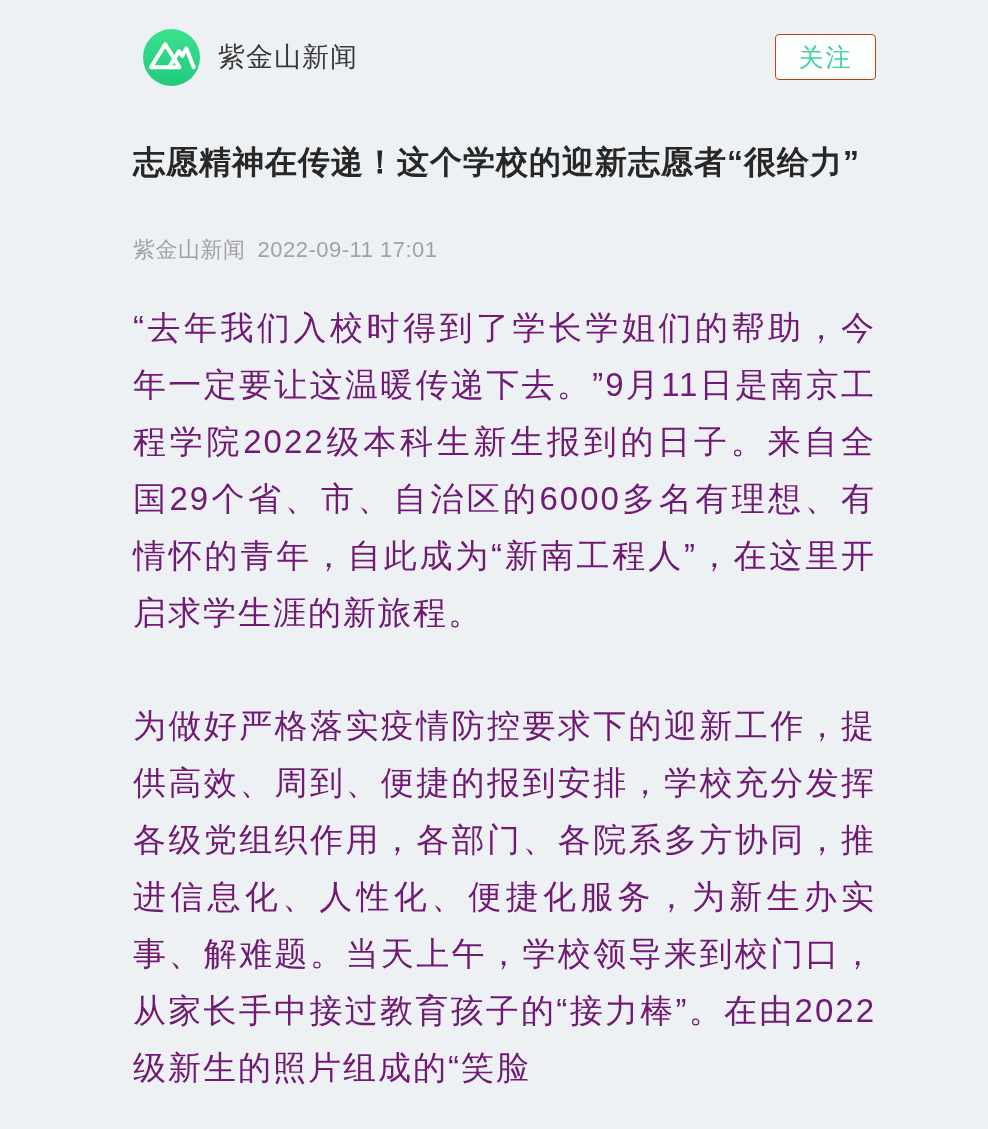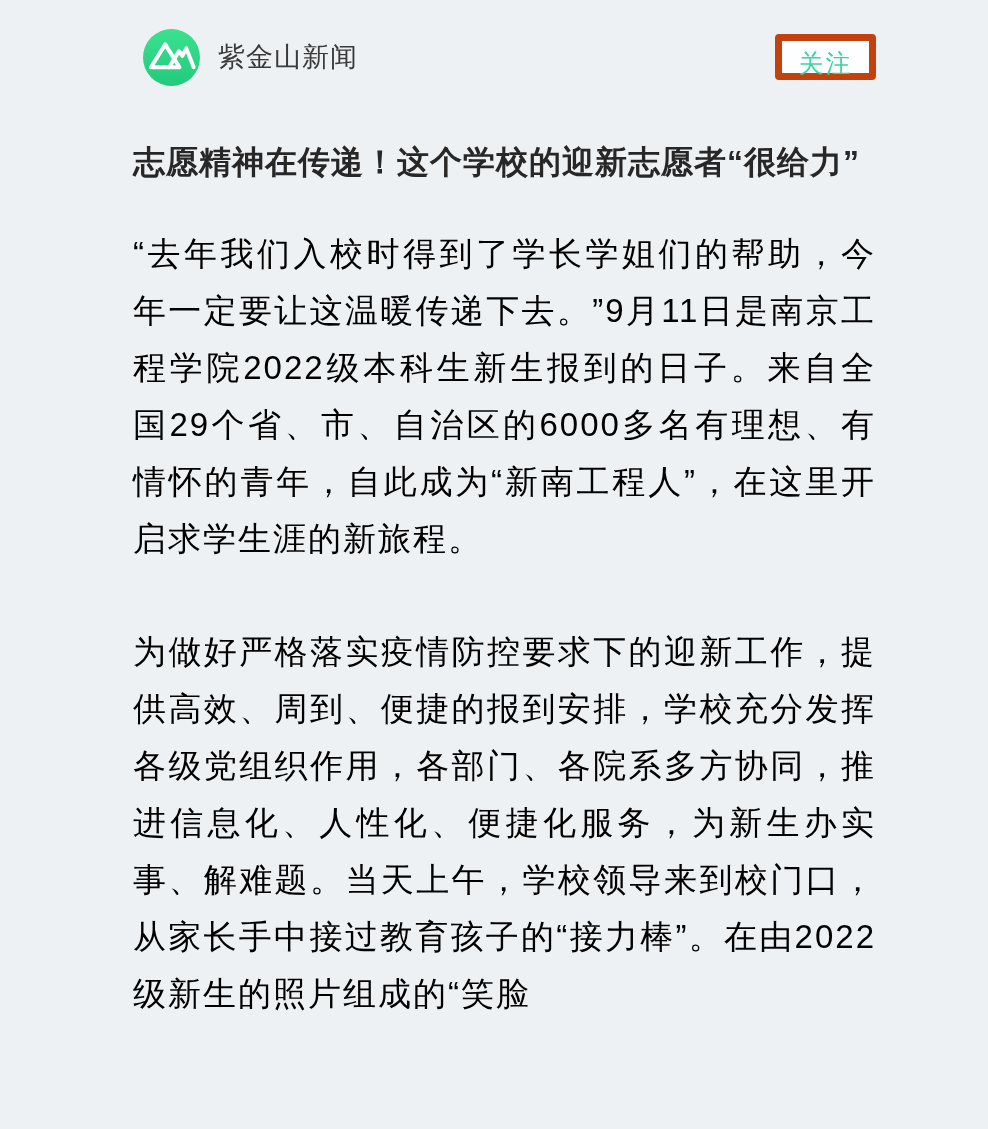--- a/index.html
+++ b/index.html
@@ -45,21 +45,21 @@
     margin-left: 18px;
     font-size: 27px;
     color: #3a3a3a;
     letter-spacing: 1px;
   }
   .follow-btn {
     box-sizing: border-box;
     width: 101px;
     height: 46px;
     background: #fdfeff;
-    border: 7px solid #c2410c;
+    border: 1px solid #c2410c;
     border-radius: 4px;
     color: #3ed2a0;
     font-size: 25px;
     letter-spacing: 2px;
     font-family: inherit;
     cursor: pointer;
     padding: 0;
     line-height: 44px;
     text-align: center;
   }
@@ -78,21 +78,21 @@
     color: #a2a2a2;
     letter-spacing: 0.5px;
   }
   .byline .byline-datetime { margin-left: 12px; }
   .article-body { margin-top: 34px; }
   .article-body p {
     margin: 0 0 56px 0;
     font-size: 33px;
     line-height: 57px;
     letter-spacing: 2px;
-    color: #000000;
+    color: #701a75;
     text-align: justify;
     text-justify: inter-ideograph;
   }
 </style>
 </head>
 <body>
 
 <div class="page">
 
   <header class="pub-header">
@@ -103,19 +103,22 @@
           <path d="M46 67 L63 39 L69 47 L76 34 L89 67" fill="none" stroke="#ffffff" stroke-width="7" stroke-linejoin="round" stroke-linecap="round"></path>
         </svg>
       </span>
       <span class="pub-name">紫金山新闻</span>
     </div>
     <button class="follow-btn">关注</button>
   </header>
 
   <h1 class="article-title">志愿精神在传递！这个学校的迎新志愿者“很给力”</h1>
 
+  <div class="byline">
+    <span class="byline-source">紫金山新闻</span><span class="byline-datetime">2022-09-11 17:01</span>
+  </div>
 
   <div class="article-body">
     <p>“去年我们入校时得到了学长学姐们的帮助，今年一定要让这温暖传递下去。”9月11日是南京工程学院2022级本科生新生报到的日子。来自全国29个省、市、自治区的6000多名有理想、有情怀的青年，自此成为“新南工程人”，在这里开启求学生涯的新旅程。</p>
     <p>为做好严格落实疫情防控要求下的迎新工作，提供高效、周到、便捷的报到安排，学校充分发挥各级党组织作用，各部门、各院系多方协同，推进信息化、人性化、便捷化服务，为新生办实事、解难题。当天上午，学校领导来到校门口，从家长手中接过教育孩子的“接力棒”。在由2022级新生的照片组成的“笑脸</p>
   </div>
 
 </div>
 
 </body></html>

